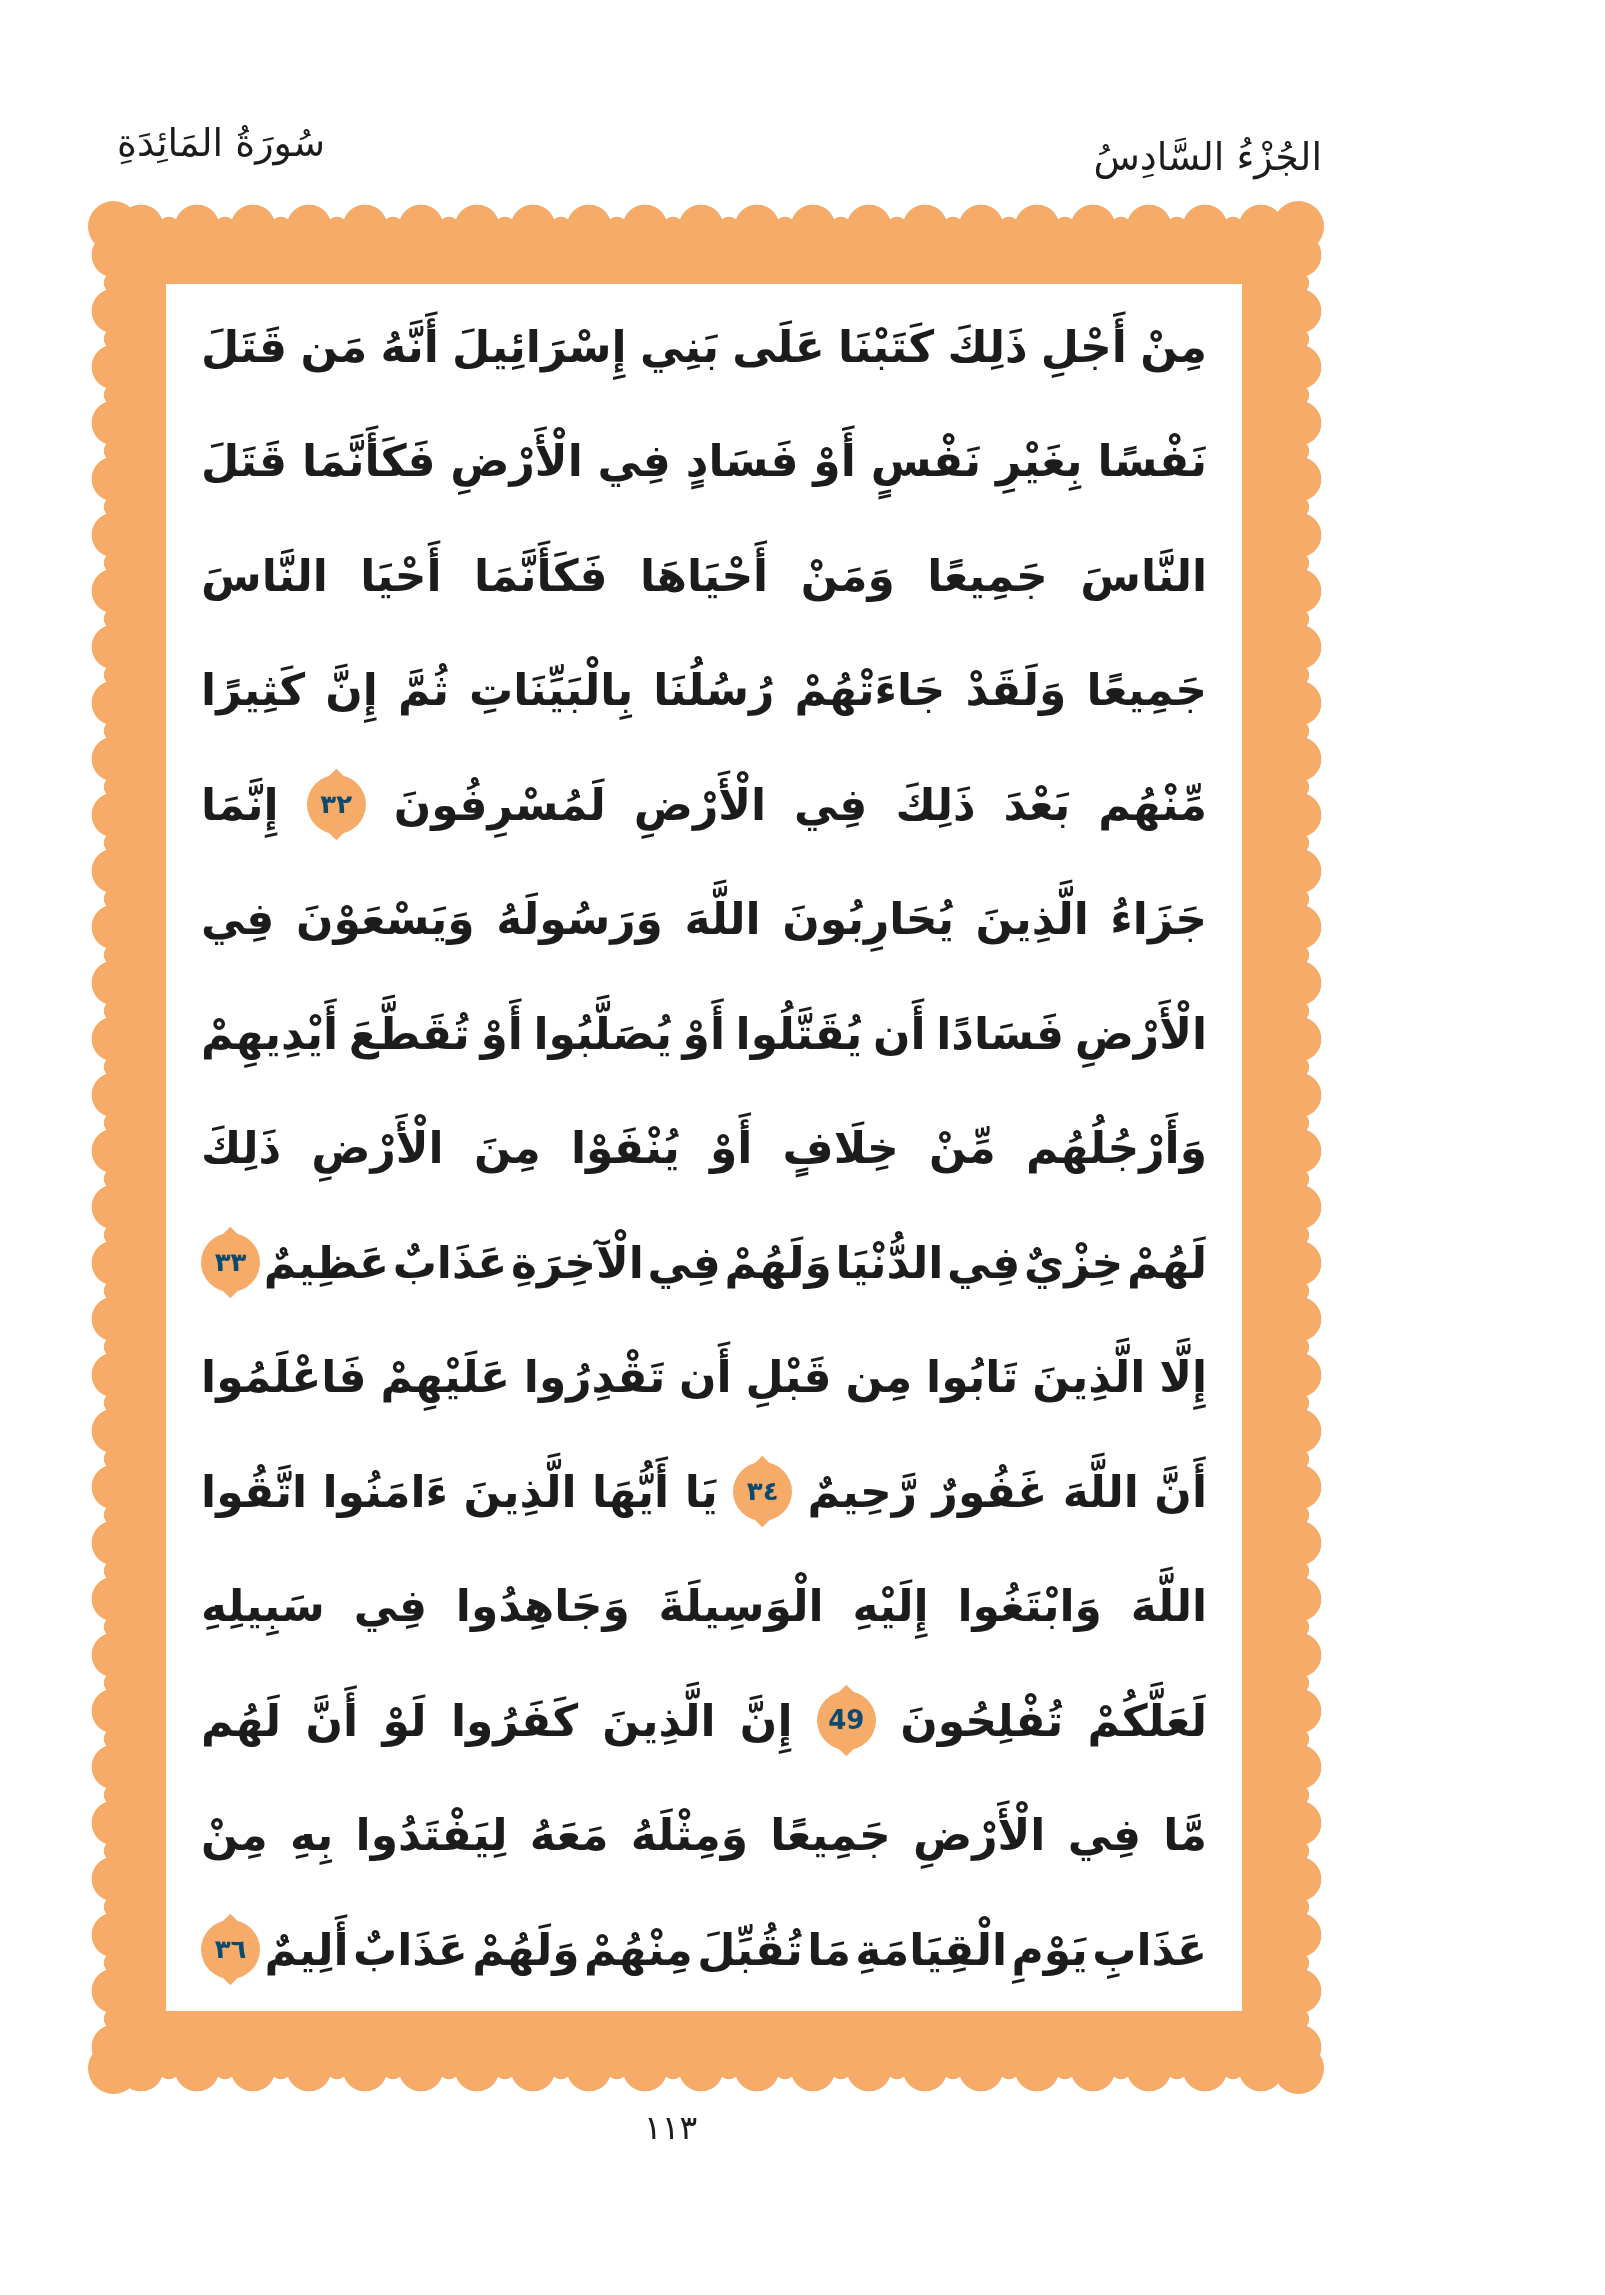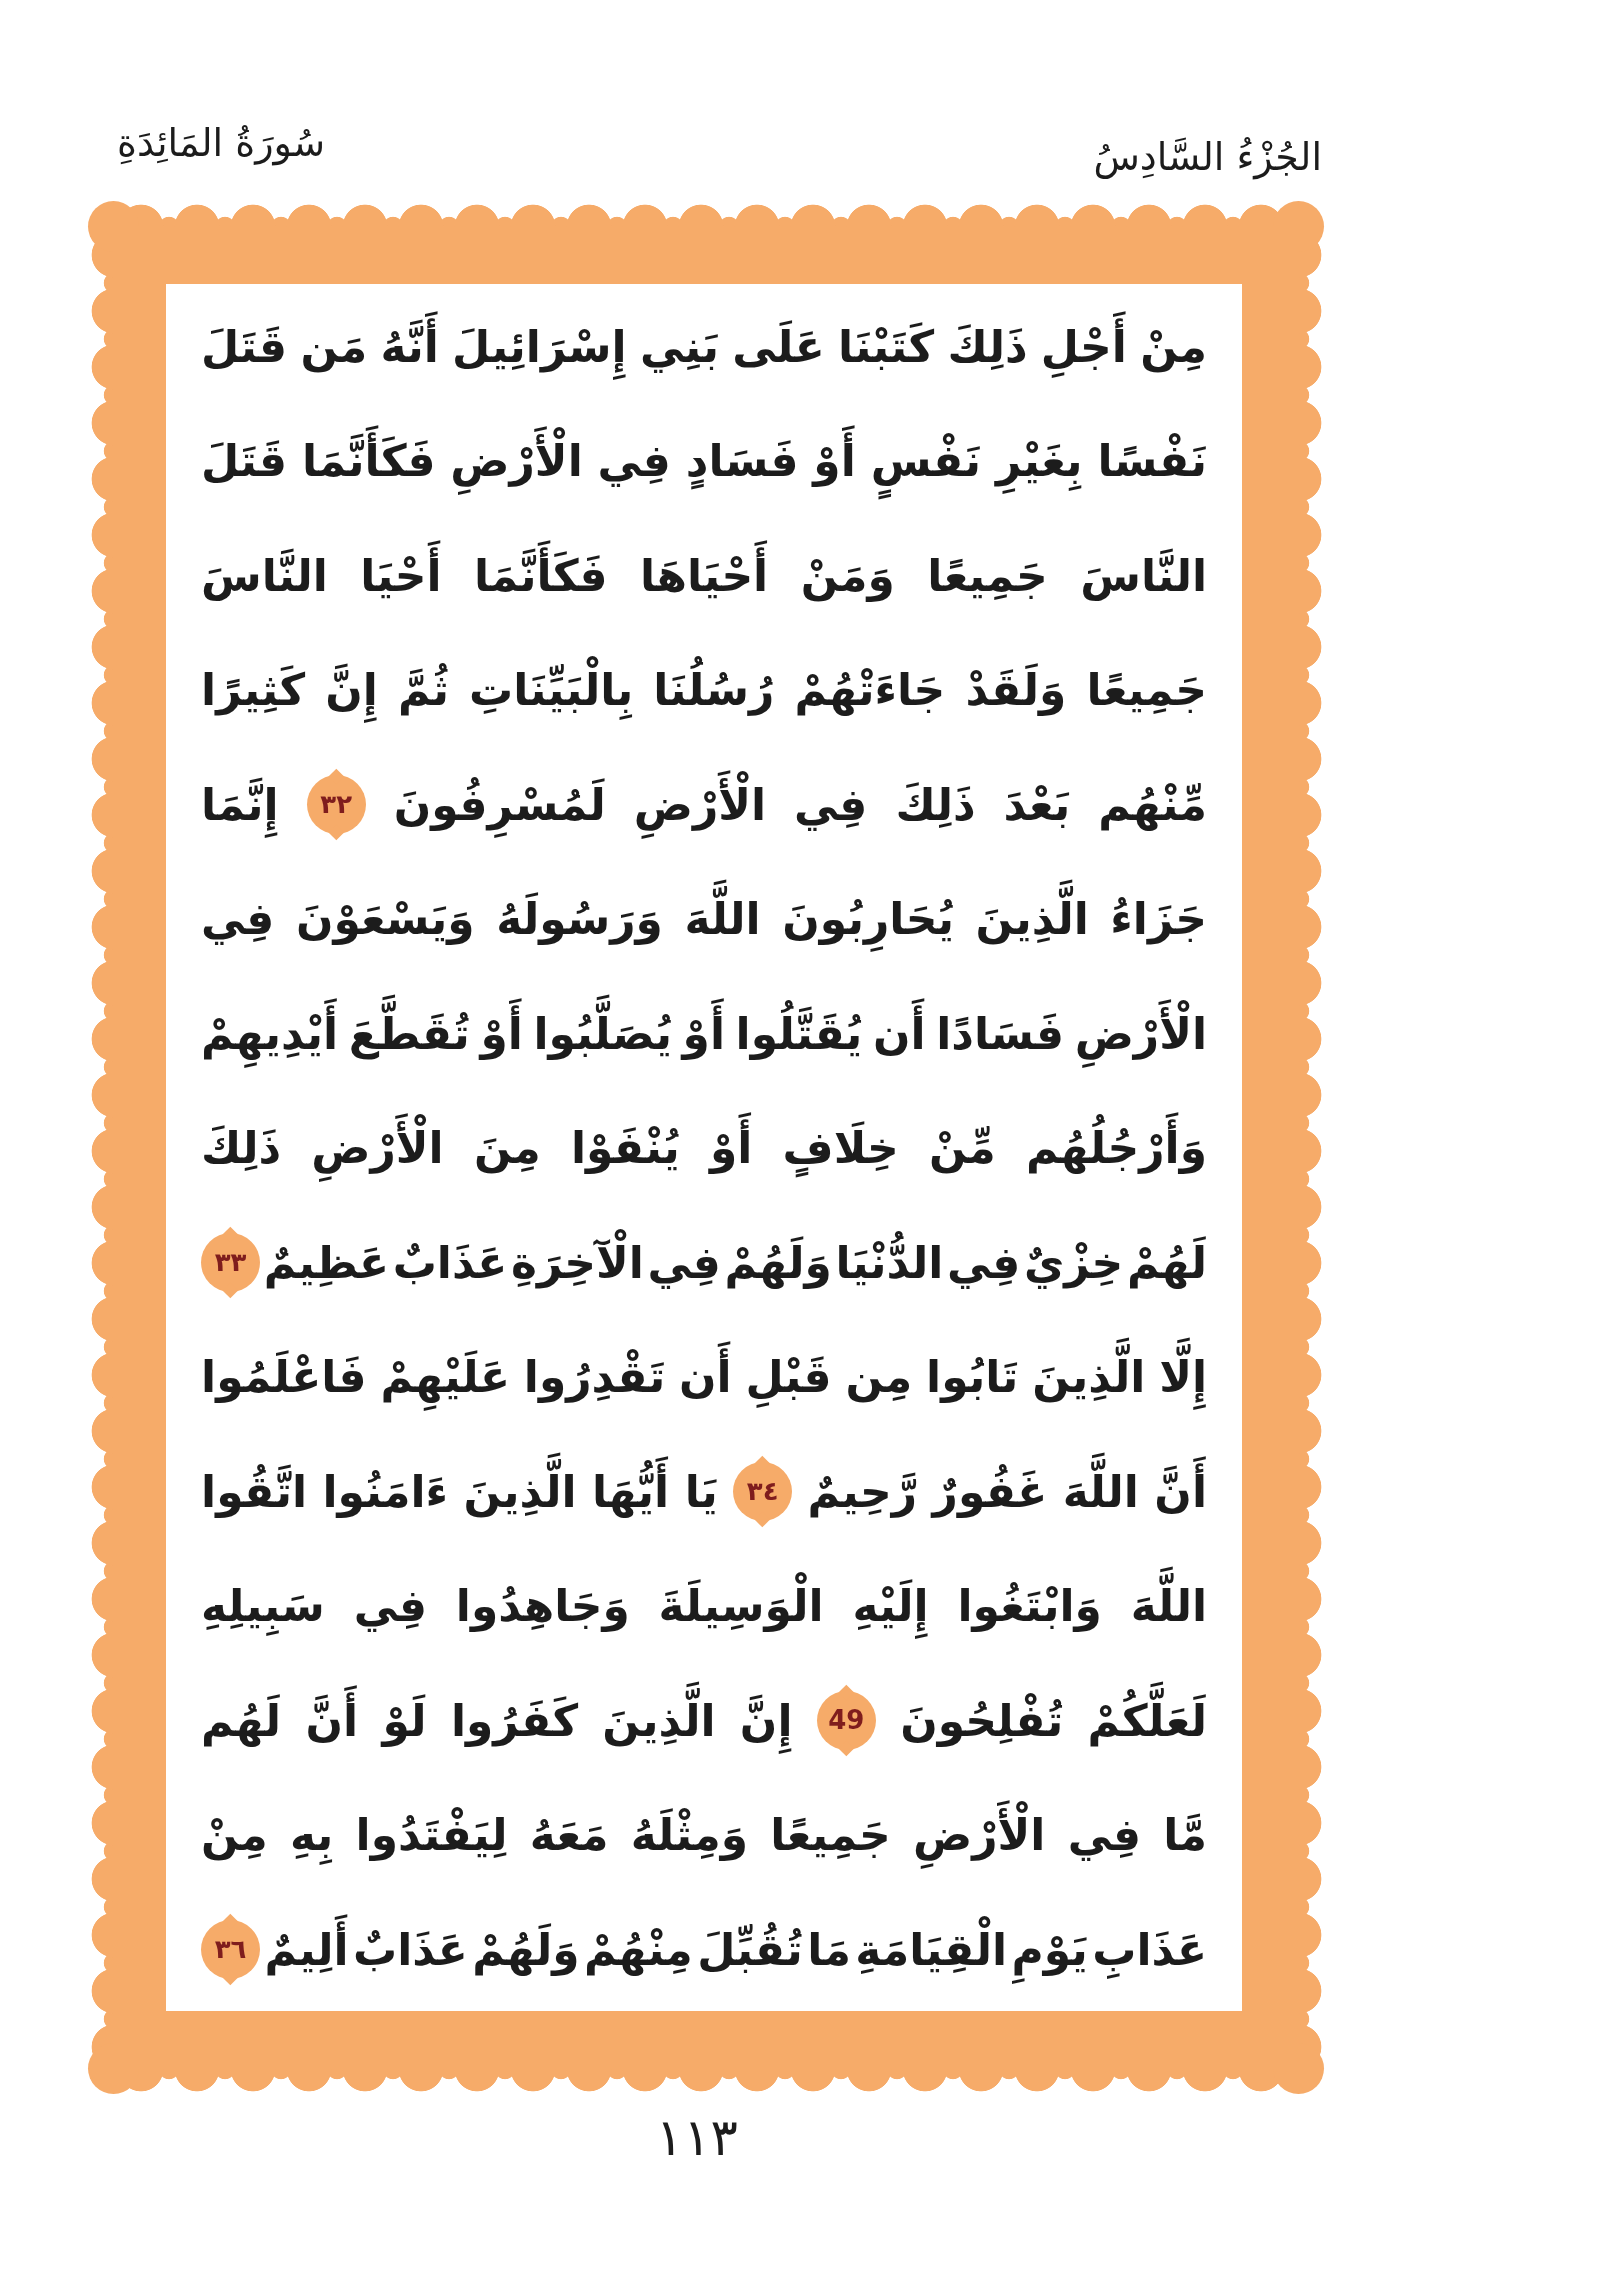--- a/index.html
+++ b/index.html
@@ -77,32 +77,32 @@
   }
   .qline{
     height:112px;display:flex;justify-content:space-between;align-items:center;
     direction:rtl;font-weight:bold;color:var(--ink);white-space:nowrap;
   }
   .qline .w{flex:0 0 auto;}
   .ayah{
     flex:0 0 auto;width:59px;height:59px;border-radius:50%;
     background:var(--orange);position:relative;
     display:flex;align-items:center;justify-content:center;
-    font-size:26px;font-weight:bold;color:#7f1d1d;
+    font-size:26px;font-weight:bold;color:#0c4a6e;
   }
   .ayah::before,.ayah::after{
     content:"";position:absolute;left:50%;width:10.6px;height:10.6px;
     margin-left:-5.3px;background:var(--orange);transform:rotate(45deg);
   }
   .ayah::before{top:-3.8px;}
   .ayah::after{bottom:-3.8px;}
   
   .page-number{
-    position:absolute;left:602px;top:2108px;width:136px;
-    text-align:right;font-size:51px;color:var(--ink);direction:rtl;
+    position:absolute;left:644px;top:2108px;width:136px;
+    text-align:left;font-size:33px;color:var(--ink);direction:rtl;
   }
 </style>
 </head>
 <body>
 
 <div class="hdr hdr-surah">سُورَةُ المَائِدَةِ</div>
 <div class="hdr hdr-juz">الجُزْءُ السَّادِسُ</div>
 
 <div class="sc sc-top"></div>
 <div class="sc sc-bottom"></div>

